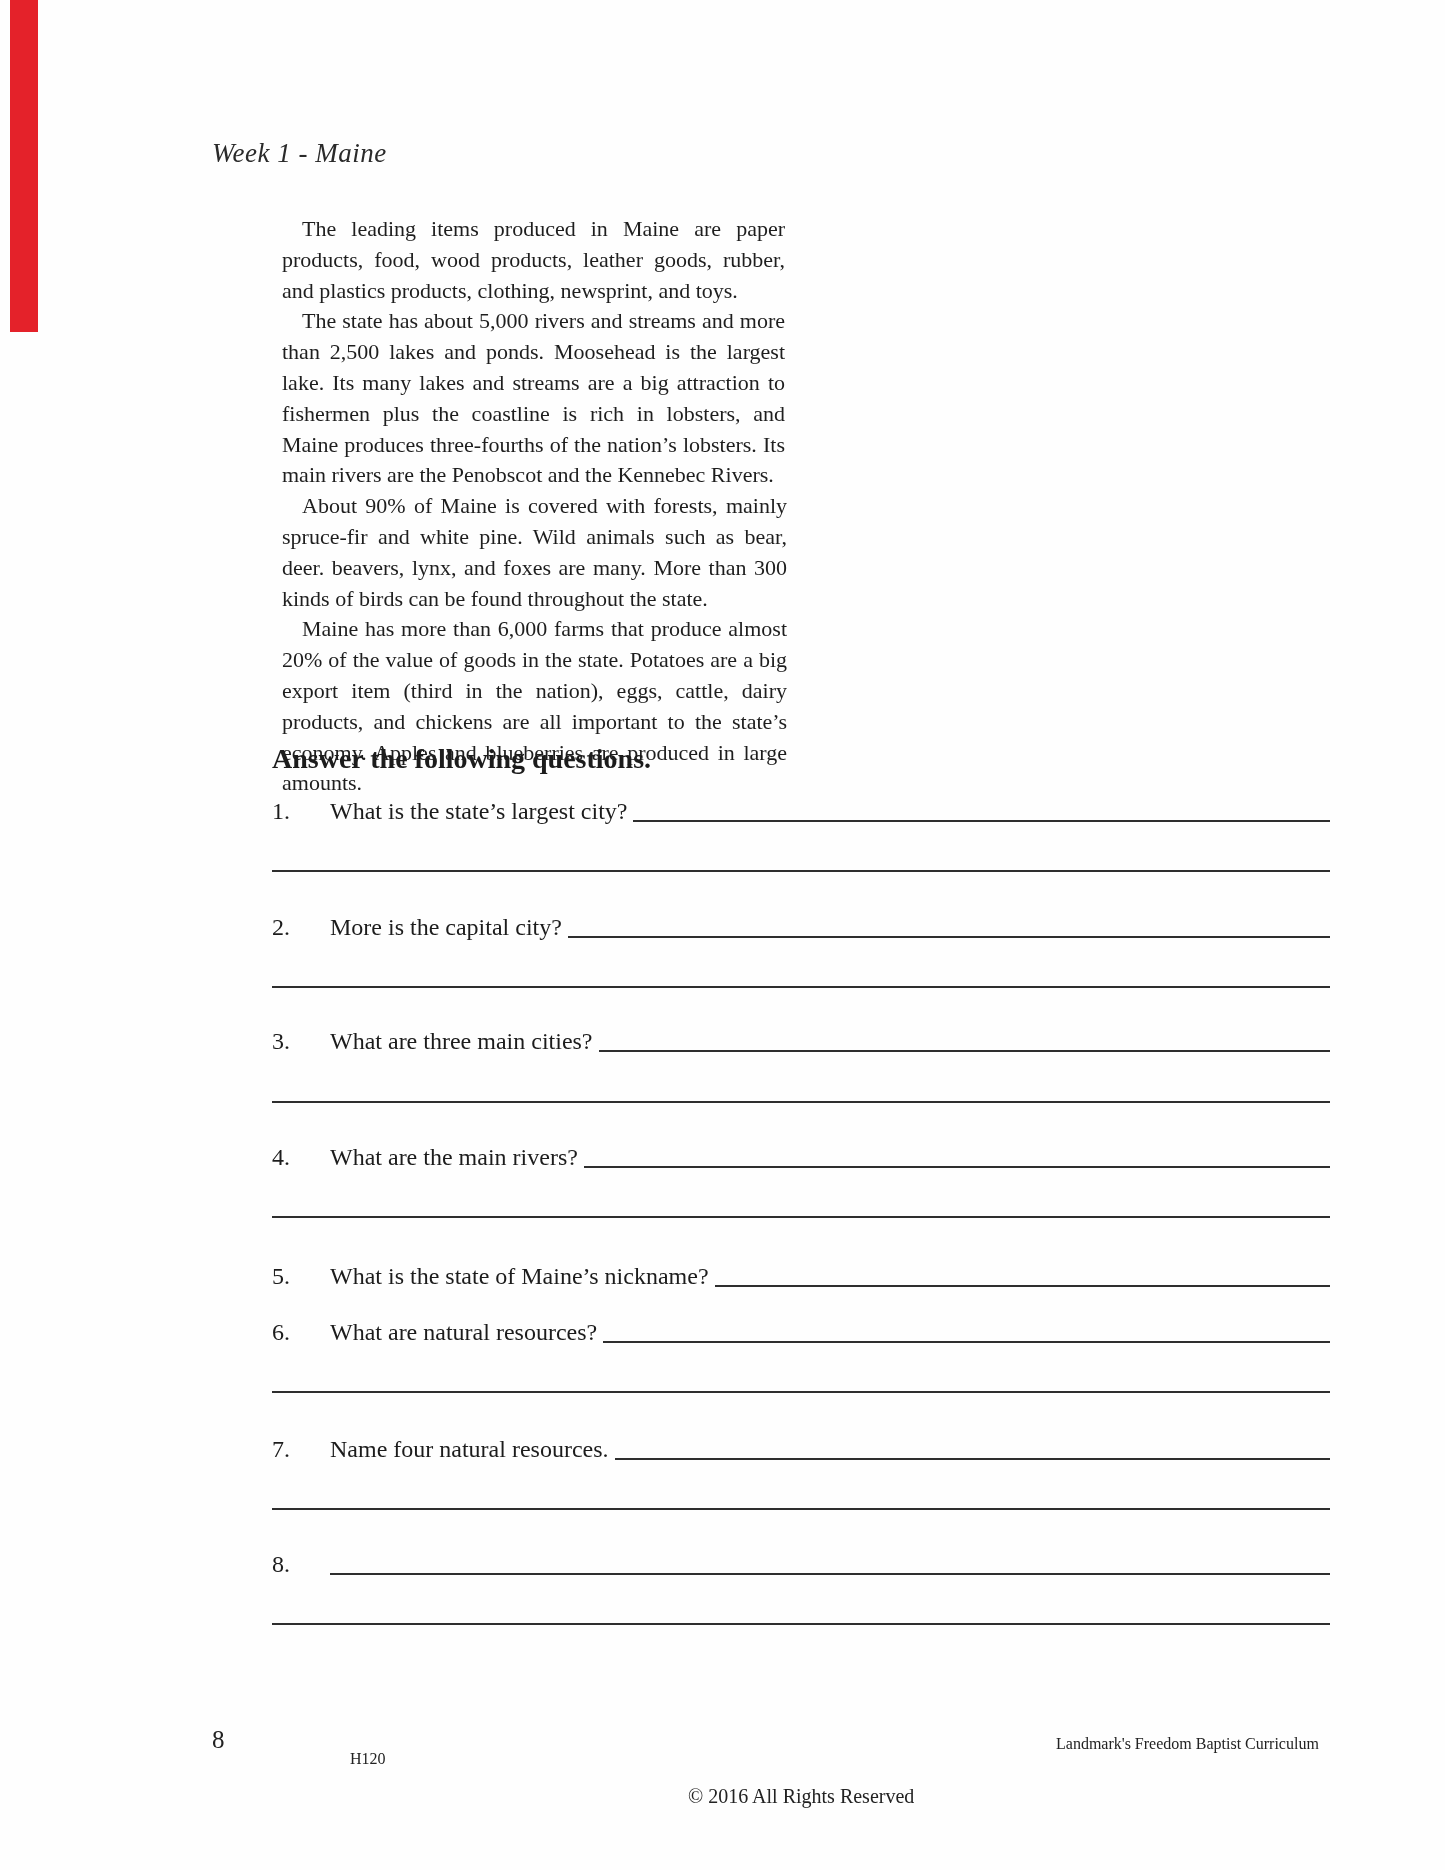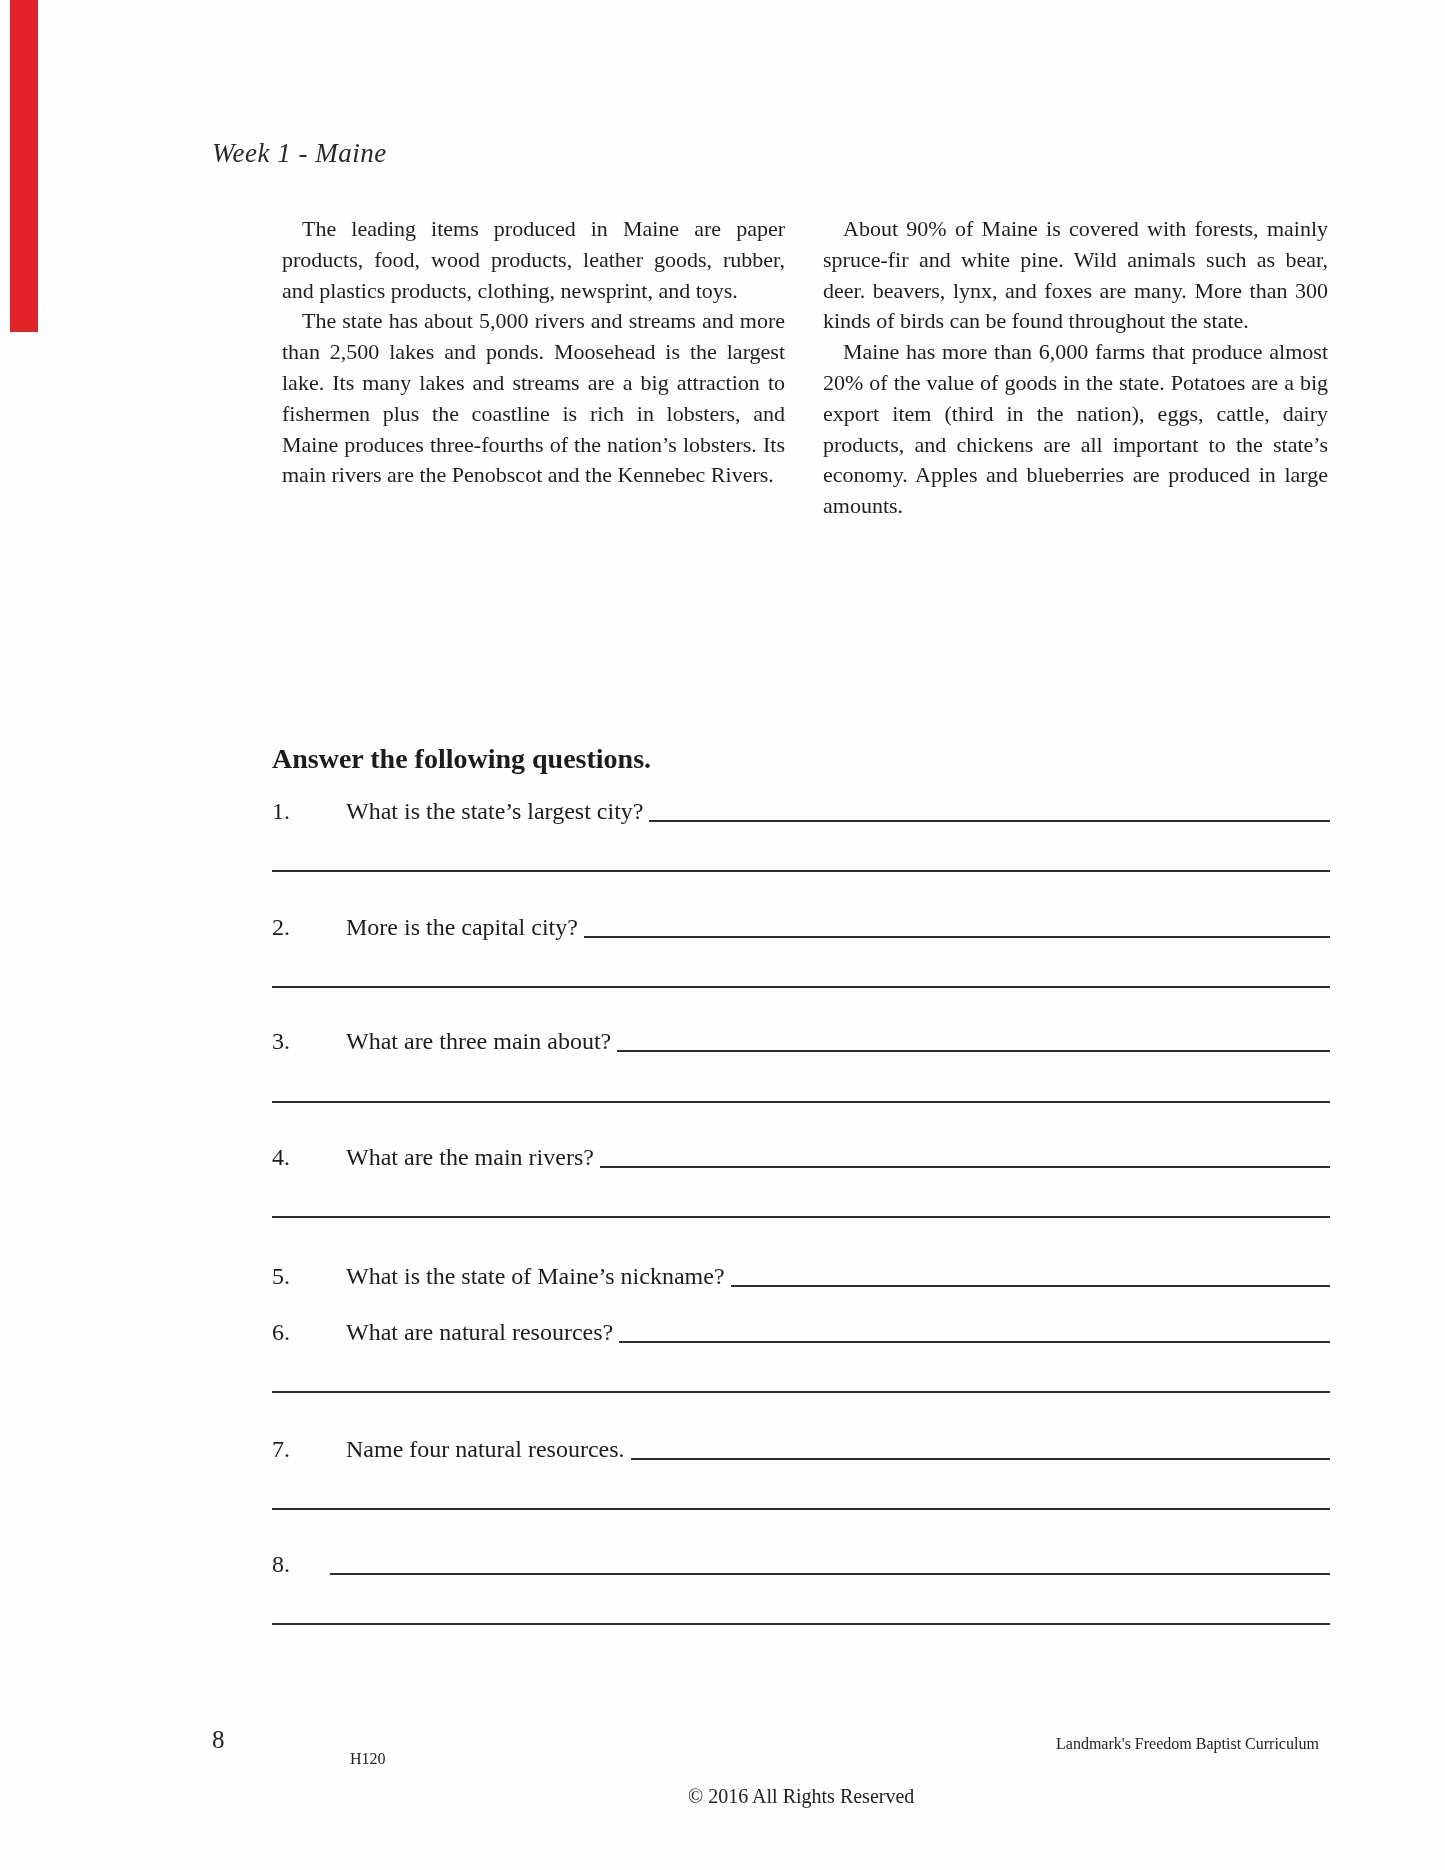--- a/index.html
+++ b/index.html
@@ -17,41 +17,41 @@
     position:absolute; left:10px; top:0; width:28px; height:332px;
   }
 
   .page-header {
     position:absolute; left:212px; top:138px;
     font-style:italic; font-size:27px; letter-spacing:.5px; color:#2a2a2a;
   }
 
   .columns {
     position:absolute; left:282px; top:214px; width:1046px;
-    display:flex; gap:38px;
+    display:flex; flex-direction:column;
   }
   .col { font-size:22px; line-height:30.8px; text-align:justify; color:#1e1e1e; }
   .col-left  { width:503px; }
   .col-right { width:505px; }
   .col p { text-indent:20px; }
 
   .questions {
     position:absolute; left:272px; top:743px; width:1058px; height:900px;
   }
   .q-heading {
     position:absolute; left:0; top:0;
     font-weight:bold; font-size:28px; color:#1c1c1c;
   }
   .q-row {
     position:absolute; left:0; right:0;
     display:flex; align-items:flex-end;
     font-size:24px; color:#1c1c1c; line-height:28px;
   }
   .q-num { width:58px; flex:0 0 58px; }
-  .q-text { white-space:nowrap; padding-right:6px;margin-left:16px; }
+  .q-text { white-space:nowrap; padding-right:6px; }
   .q-fill { flex:1 1 auto; border-bottom:2px solid #2e2e2e; margin-bottom:3px; }
   .answer-line {
     position:absolute; left:0; right:0; height:0;
     border-bottom:2px solid #2e2e2e;
   }
 
   .footer { position:absolute; left:0; right:0; top:1726px; color:#222; }
   .footer .page-num { position:absolute; left:212px; top:0; font-size:25px; }
   .footer .code     { position:absolute; left:350px; top:24px;  font-size:16px; }
   .footer .copy     { position:absolute; left:688px; top:15px;  font-size:20px;margin-top:44px; }
@@ -89,21 +89,21 @@
 
     <div class="q-row" style="top:170px">
       <span class="q-num">2.</span>
       <span class="q-text">More is the capital city?</span>
       <span class="q-fill"></span>
     </div>
     <div class="answer-line" style="top:243px"></div>
 
     <div class="q-row" style="top:284px">
       <span class="q-num">3.</span>
-      <span class="q-text">What are three main about?</span>
+      <span class="q-text">What are three main cities?</span>
       <span class="q-fill"></span>
     </div>
     <div class="answer-line" style="top:358px"></div>
 
     <div class="q-row" style="top:400px">
       <span class="q-num">4.</span>
       <span class="q-text">What are the main rivers?</span>
       <span class="q-fill"></span>
     </div>
     <div class="answer-line" style="top:473px"></div>

